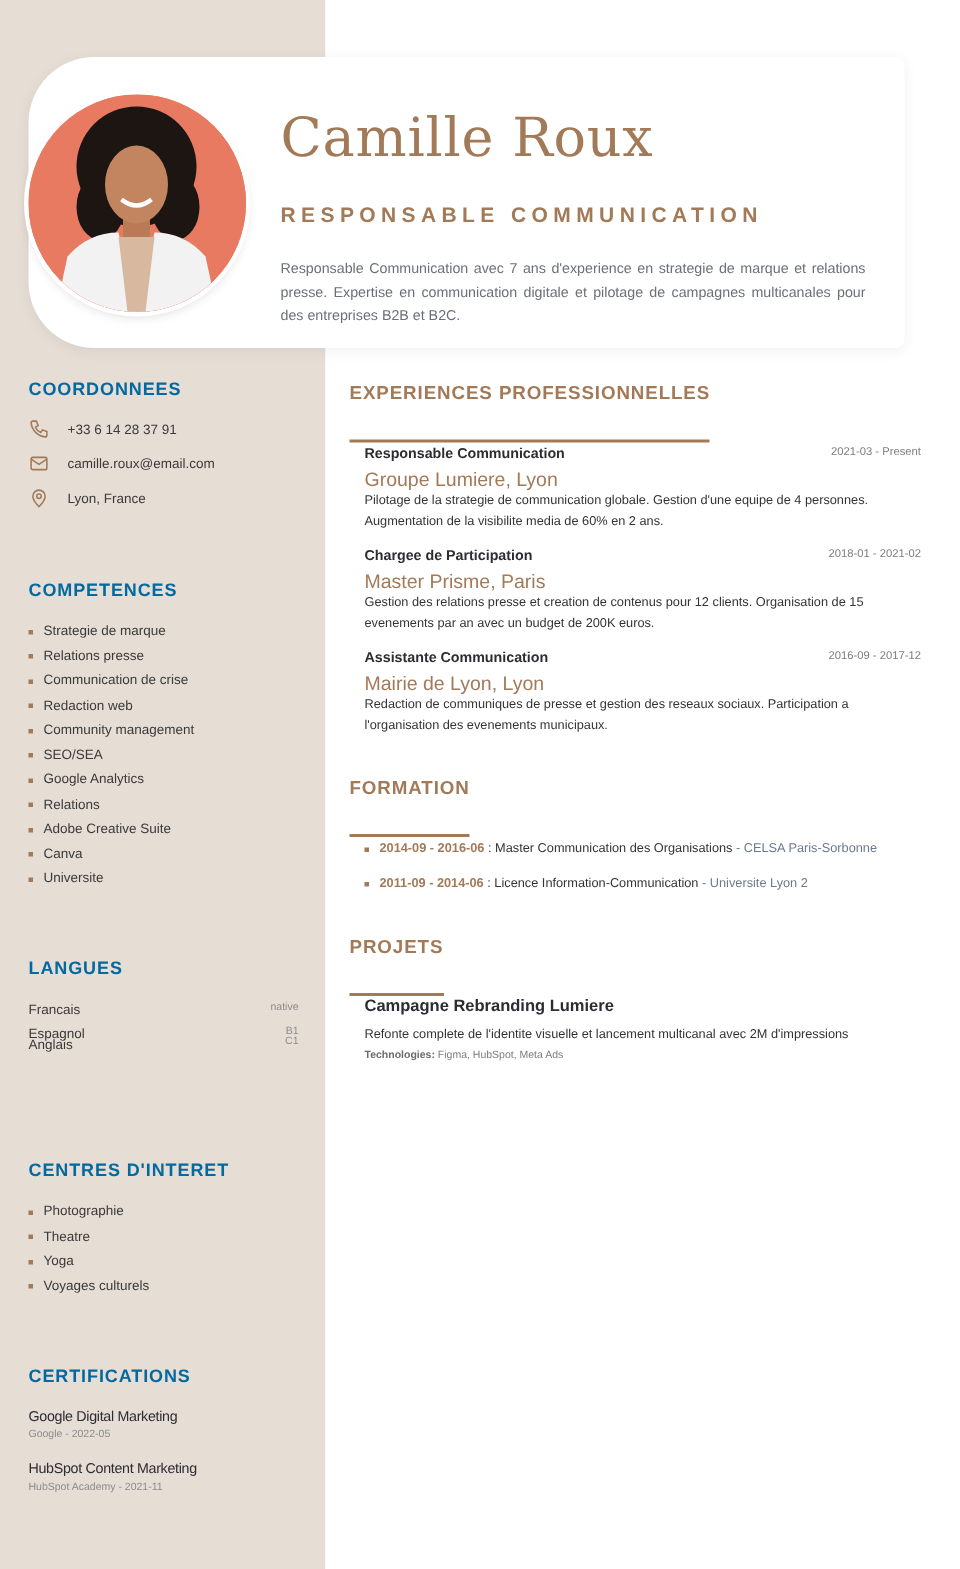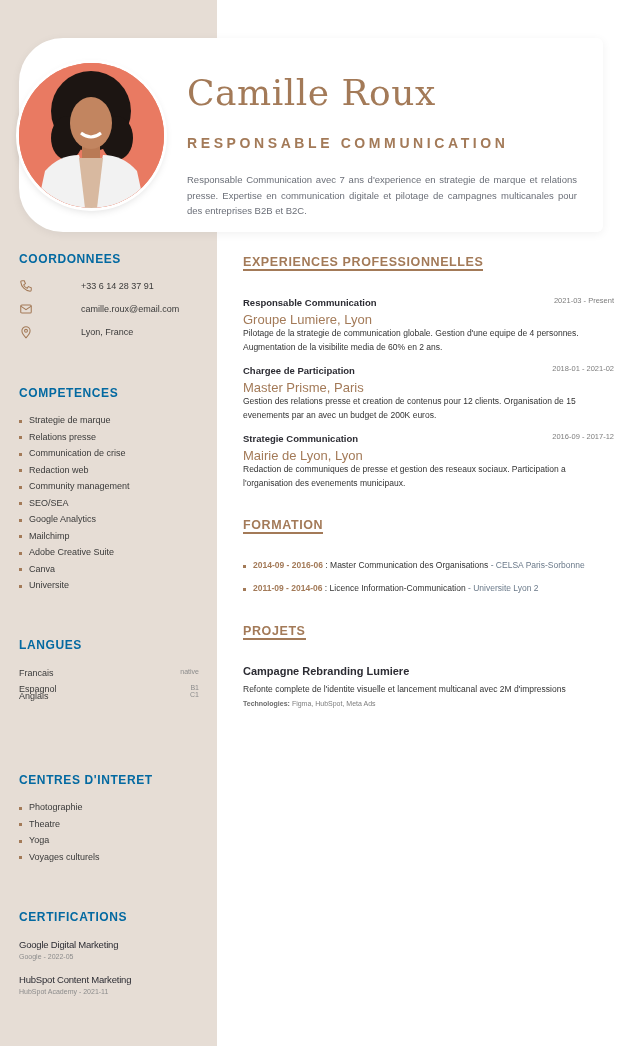--- a/index.html
+++ b/index.html
@@ -11,32 +11,32 @@
   .header-card { position: absolute; left: 19px; top: 38px; width: 584px; height: 194px; background: #fff;
     border-radius: 44px 6px 6px 44px; box-shadow: 0 2px 10px rgba(0,0,0,0.06); }
   .photo { position: absolute; left: 19px; top: 63px; width: 145px; height: 145px; border-radius: 50%;
     background: #e97a62; box-shadow: 0 0 0 3px #fff, 0 3px 8px rgba(0,0,0,0.15); overflow: hidden; }
   .photo svg { width: 100%; height: 100%; display: block; }
   .name { position: absolute; left: 187px; top: 72px; font-family: "DejaVu Serif", serif; font-size: 36px; color: #a37a58; letter-spacing: 0.5px; font-weight: normal; }
   .title { position: absolute; left: 187px; top: 135px; font-size: 14px; font-weight: bold; letter-spacing: 3.6px; color: #a37a58; }
   .summary { position: absolute; left: 187px; top: 172px; width: 390px; font-size: 9.5px; line-height: 15.5px; color: #6b6f78; text-align: justify; }
 
   .s-heading { position: absolute; left: 19px; font-size: 12px; font-weight: bold; letter-spacing: 0.6px; color: #0369a1; }
-  .contact { position: absolute; left: 19px; display: flex; align-items: center; font-size: 9px; color: #3a3a3a; gap: 36px; }
+  .contact { position: absolute; left: 19px; display: flex; align-items: center; font-size: 9px; color: #3a3a3a; }
   .contact .ic { width: 14px; height: 14px; margin-right: 12px; display: inline-block; }
   .contact .ic svg { width: 14px; height: 14px; display: block; }
   .bullets { position: absolute; left: 19px; list-style: none; }
   .bullets li { font-size: 9px; color: #3a3a3a; height: 16.5px; line-height: 16.5px; position: relative; padding-left: 10px; }
   .bullets li::before { content: ""; position: absolute; left: 0; top: 7.5px; width: 3px; height: 3px; background: #a37a58; }
   .lang { position: absolute; left: 19px; width: 180px; display: flex; justify-content: space-between; font-size: 9px; color: #3a3a3a; }
   .lang .lvl { font-size: 7px; color: #8c8c8c; }
   .cert-name { position: absolute; left: 19px; font-size: 9.5px; font-weight: normal; color: #2c2c33; letter-spacing: -0.2px; }
   .cert-meta { position: absolute; left: 19px; font-size: 7px; color: #8c8c8c; }
 
-  .m-heading { position: absolute; left: 243px; font-size: 12.5px; font-weight: bold; letter-spacing: 0.6px; color: #a37a58; padding-bottom: 0; border-bottom: 2px solid #a37a58; }
+  .m-heading { position: absolute; left: 233px; font-size: 12.5px; font-weight: bold; letter-spacing: 0.6px; color: #a37a58; padding-bottom: 24px; border-bottom: 2px solid #a37a58; }
   .job-title { position: absolute; left: 243px; font-size: 9.5px; font-weight: bold; color: #2c2c33; }
   .job-date { position: absolute; right: 26px; font-size: 7.5px; color: #7d7d7d; }
   .job-company { position: absolute; left: 243px; font-size: 13px; color: #a37a58; }
   .job-desc { position: absolute; left: 243px; width: 370px; font-size: 8.5px; line-height: 14px; color: #333; }
   .edu { position: absolute; left: 243px; font-size: 8.5px; color: #333; padding-left: 10px; white-space: nowrap; }
   .edu::before { content: ""; position: absolute; left: 0; top: 5px; width: 3px; height: 3px; background: #a37a58; }
   .edu .dates { color: #a37a58; font-weight: bold; }
   .edu .school { color: #6b7a8a; }
   .proj-title { position: absolute; left: 243px; font-size: 11px; font-weight: bold; color: #2c2c33; }
   .proj-desc { position: absolute; left: 243px; font-size: 8.5px; color: #333; }
@@ -98,21 +98,21 @@
 
 <div class="s-heading" style="top:386px">COMPETENCES</div>
 <ul class="bullets" style="top:412px">
   <li>Strategie de marque</li>
   <li>Relations presse</li>
   <li>Communication de crise</li>
   <li>Redaction web</li>
   <li>Community management</li>
   <li>SEO/SEA</li>
   <li>Google Analytics</li>
-  <li>Mailchimp</li>
+  <li>Relations</li>
   <li>Adobe Creative Suite</li>
   <li>Canva</li>
   <li>Universite</li>
 </ul>
 
 <div class="s-heading" style="top:638px">LANGUES</div>
 <div class="lang" style="top:668px">
   <span>Francais</span>
   <span class="lvl">native</span>
 </div>
@@ -144,21 +144,21 @@
 <div class="job-title" style="top:297px">Responsable Communication</div>
 <div class="job-date" style="top:296px">2021-03 - Present</div>
 <div class="job-company" style="top:312px">Groupe Lumiere, Lyon</div>
 <div class="job-desc" style="top:326px">Pilotage de la strategie de communication globale. Gestion d'une equipe de 4 personnes. Augmentation de la visibilite media de 60% en 2 ans.</div>
 
 <div class="job-title" style="top:365px">Chargee de Participation</div>
 <div class="job-date" style="top:364px">2018-01 - 2021-02</div>
 <div class="job-company" style="top:380px">Master Prisme, Paris</div>
 <div class="job-desc" style="top:394px">Gestion des relations presse et creation de contenus pour 12 clients. Organisation de 15 evenements par an avec un budget de 200K euros.</div>
 
-<div class="job-title" style="top:433px">Strategie Communication</div>
+<div class="job-title" style="top:433px">Assistante Communication</div>
 <div class="job-date" style="top:432px">2016-09 - 2017-12</div>
 <div class="job-company" style="top:448px">Mairie de Lyon, Lyon</div>
 <div class="job-desc" style="top:462px">Redaction de communiques de presse et gestion des reseaux sociaux. Participation a l'organisation des evenements municipaux.</div>
 
 <div class="m-heading" style="top:518px">FORMATION</div>
 <div class="edu" style="top:560px">
   <span class="dates">2014-09 - 2016-06</span><span> : </span><span>Master Communication des Organisations</span><span class="school"> - CELSA Paris-Sorbonne</span>
 </div>
 <div class="edu" style="top:583px">
   <span class="dates">2011-09 - 2014-06</span><span> : </span><span>Licence Information-Communication</span><span class="school"> - Universite Lyon 2</span>

